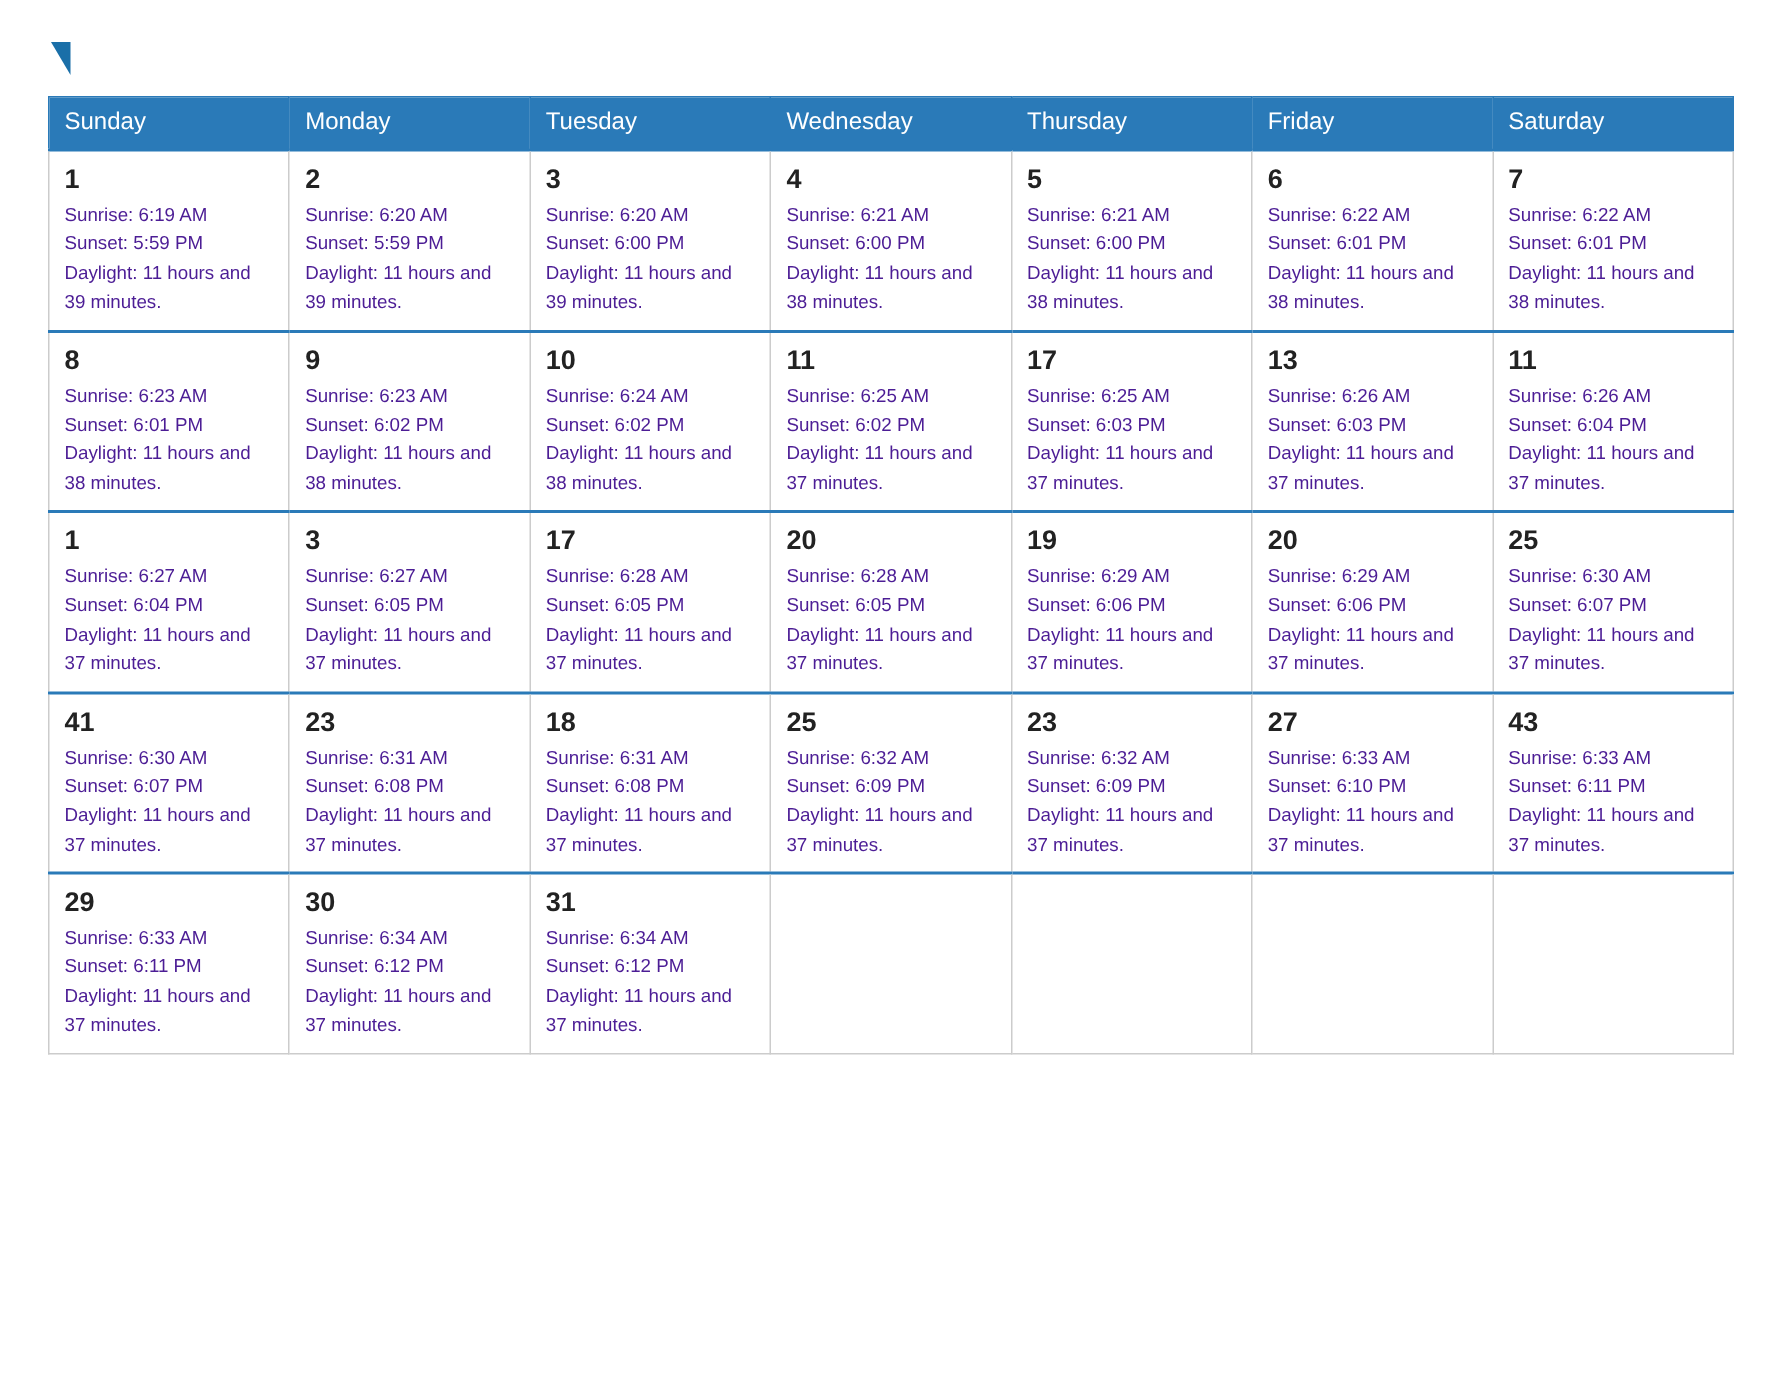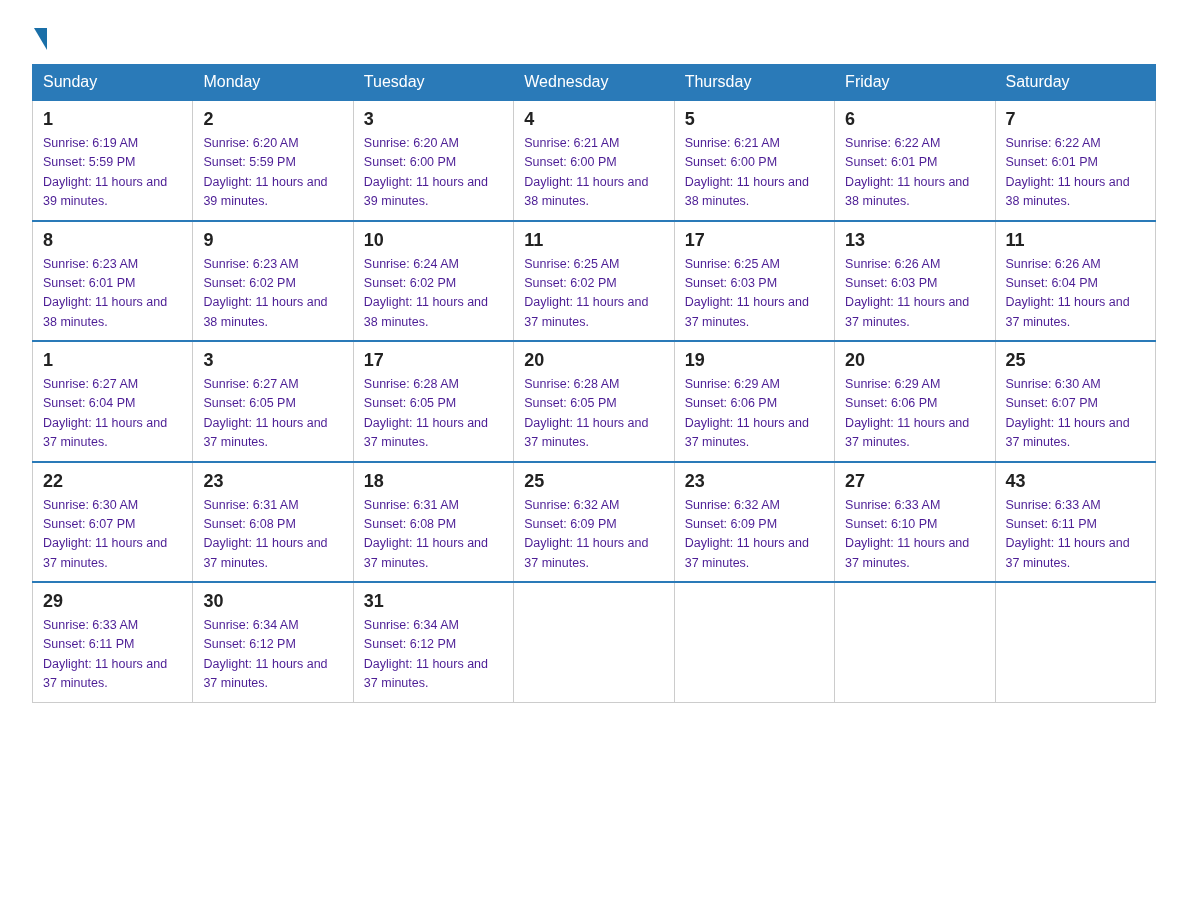--- a/index.html
+++ b/index.html
@@ -300,21 +300,21 @@
           <span class="day-number">25</span>
         <div class="day-info">
           Sunrise: 6:30 AM<br>
           Sunset: 6:07 PM<br>
           Daylight: 11 hours and 37 minutes.
         </div>
         </td>
       </tr>
       <tr class="week-row">
         <td>
-          <span class="day-number">22</span>
+          <span class="day-number">41</span>
         <div class="day-info">
           Sunrise: 6:30 AM<br>
           Sunset: 6:07 PM<br>
           Daylight: 11 hours and 37 minutes.
         </div>
         </td>
         <td>
           <span class="day-number">23</span>
         <div class="day-info">
           Sunrise: 6:31 AM<br>

